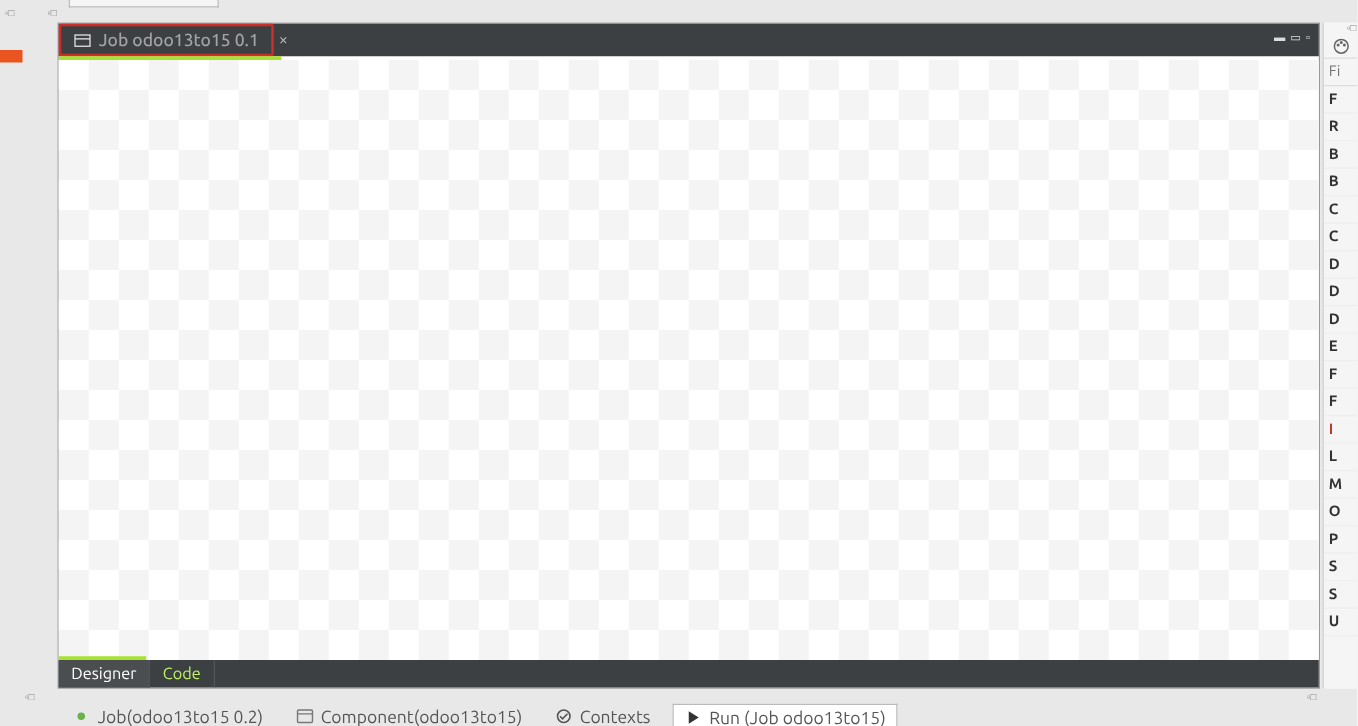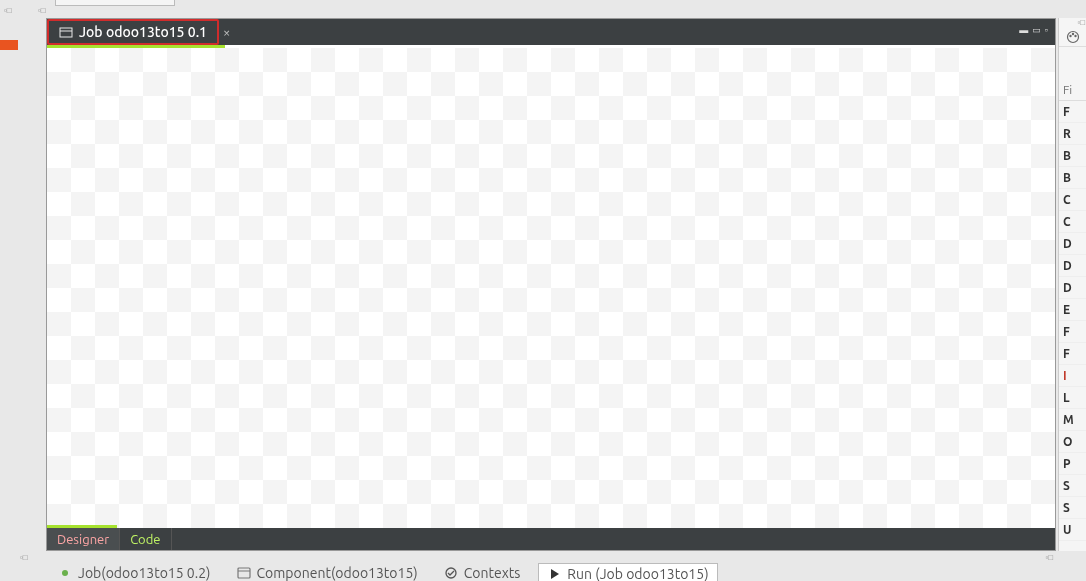--- a/index.html
+++ b/index.html
@@ -95,21 +95,21 @@
     .tab-icon {
       width: 14px;
       height: 14px;
       display: inline-flex;
       align-items: center;
       justify-content: center;
       color: #fff;
       font-size: 11px;
     }
     .tab-label {
-      color: #ffffff;
+      color: #a3a3a3;
       font-size: 14px;
       font-weight: 500;
     }
     .tab-close {
       color: #bbb;
       font-size: 13px;
       margin-left: 4px;
     }
     .tab-bar-controls {
       position: absolute;
@@ -170,21 +170,21 @@
     .bottom-tab {
       padding: 3px 10px;
       color: #bef264;
       font-size: 13px;
       border-right: 1px solid #555;
       cursor: pointer;
       display: flex;
       align-items: center;
     }
     .bottom-tab.active {
-      color: #fca5a5;
+      color: #ffffff;
       background: #4a4e50;
     }
 
     
     .bottom-marker-strip {
       position: absolute;
       left: 0;
       right: 30px;
       bottom: 16px;
       height: 12px;
@@ -254,21 +254,20 @@
       color: #666;
       border-bottom: 1px solid #ddd;
     }
     .palette-search {
       height: 22px;
       display: flex;
       align-items: center;
       padding-left: 4px;
       color: #737373;
       border-bottom: 1px solid #ddd;
-      margin-top: 32px;
     }
     .palette-row {
       height: 22px;
       display: flex;
       align-items: center;
       padding-left: 4px;
       color: #333;
       border-bottom: 1px solid #eee;
       font-weight: 600;
     }

